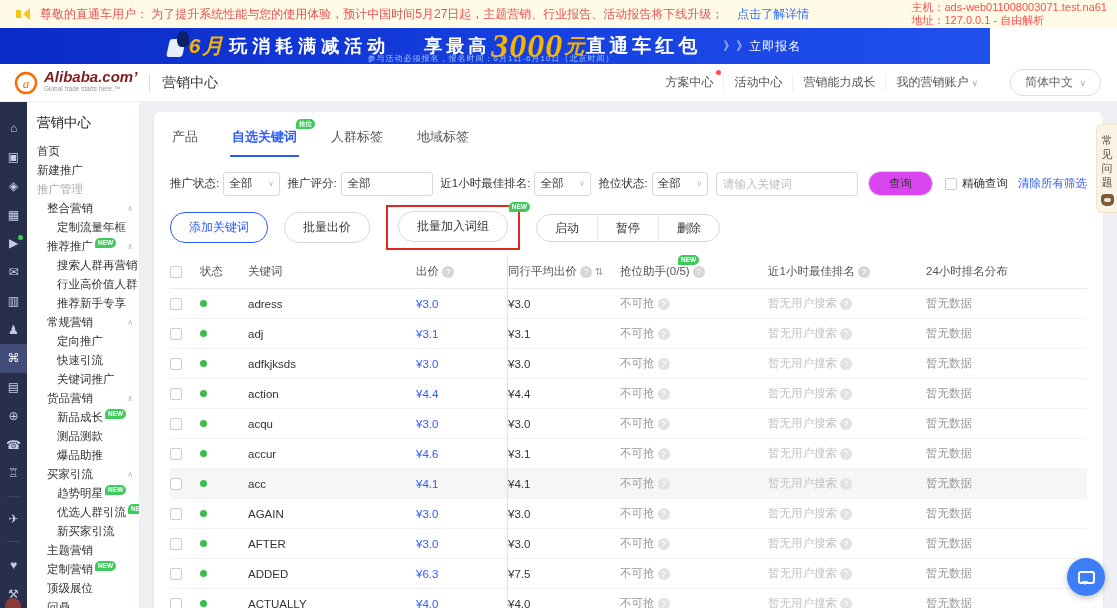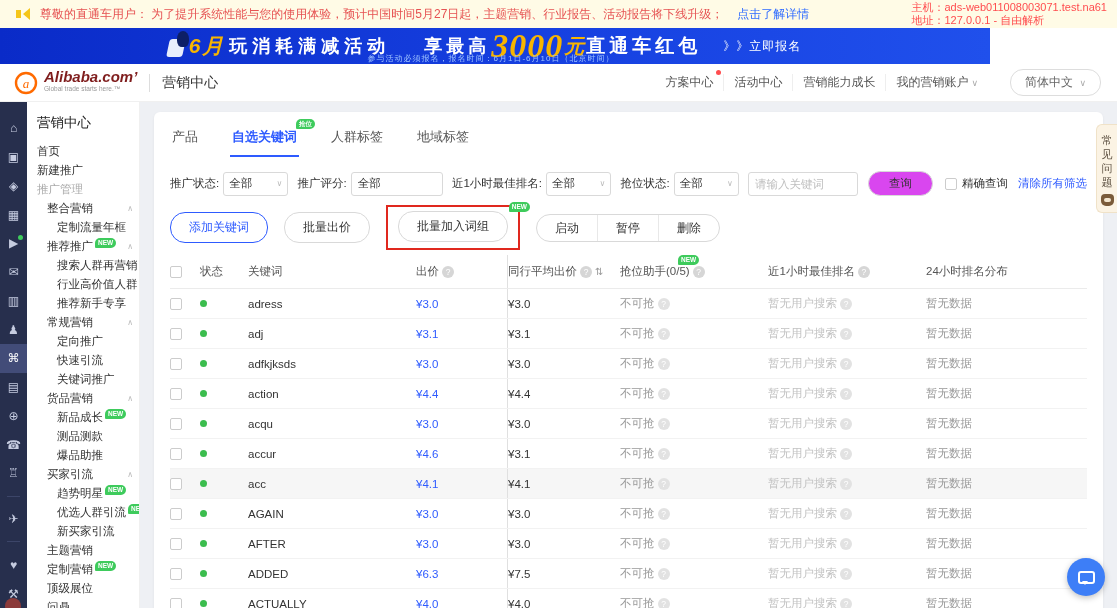--- a/index.html
+++ b/index.html
@@ -70,21 +70,21 @@
   .tab { padding:2px 2px 9px; cursor:pointer; position:relative; }
   .tab.active { color:#2e5bff; font-weight:bold; border-bottom:2px solid #2e5bff; }
   .tab .new-badge { position:absolute; top:-7px; right:-16px; }
 
   .filters { display:flex; align-items:center; margin-top:14px; font-size:11.5px; color:#333; white-space:nowrap; }
   .f-label { margin:0 4px 0 0; }
   .f-gap { width:10px; }
   .f-select { border:1px solid #d9d9d9; border-radius:3px; height:24px; display:flex; align-items:center; padding:0 5px; width:70px; color:#333; cursor:pointer; background:#fff; }
   .f-select .caret { margin-left:auto; color:#bbb; font-size:8px; }
   .f-input { border:1px solid #d9d9d9; border-radius:3px; height:24px; padding:0 6px; width:92px; font-size:11.5px; color:#333; font-family:inherit; }
-  .f-input.kw { width:110px; }
+  .f-input.kw { width:142px; }
   .f-input.kw::placeholder { color:#bfbfbf; }
   .btn-query { border:1px solid #d9d9d9; background:#d946ef; border-radius:13px; height:25px; padding:0 20px; font-size:11.5px; color:#333; margin-left:10px; cursor:pointer; font-family:inherit; }
   .chk { width:12px; height:12px; border:1px solid #ccc; border-radius:2px; margin:0 5px 0 12px; background:#fff; cursor:pointer; flex-shrink:0; }
   .clear-link { color:#2e5bff; margin-left:10px; cursor:pointer; }
 
   .actions { display:flex; align-items:center; margin-top:16px; gap:16px; }
   .pill { border:1px solid #d9d9d9; background:#fff; border-radius:15px; height:31px; padding:0 18px; font-size:12px; color:#333; cursor:pointer; font-family:inherit; }
   .pill.primary { color:#2e5bff; border-color:#2e5bff; }
   .red-box { border:2px solid #e0281e; padding:4px 10px 6px; position:relative; margin:-8px 0; }
   .red-box .new-badge { position:absolute; top:-5px; right:-12px; }

